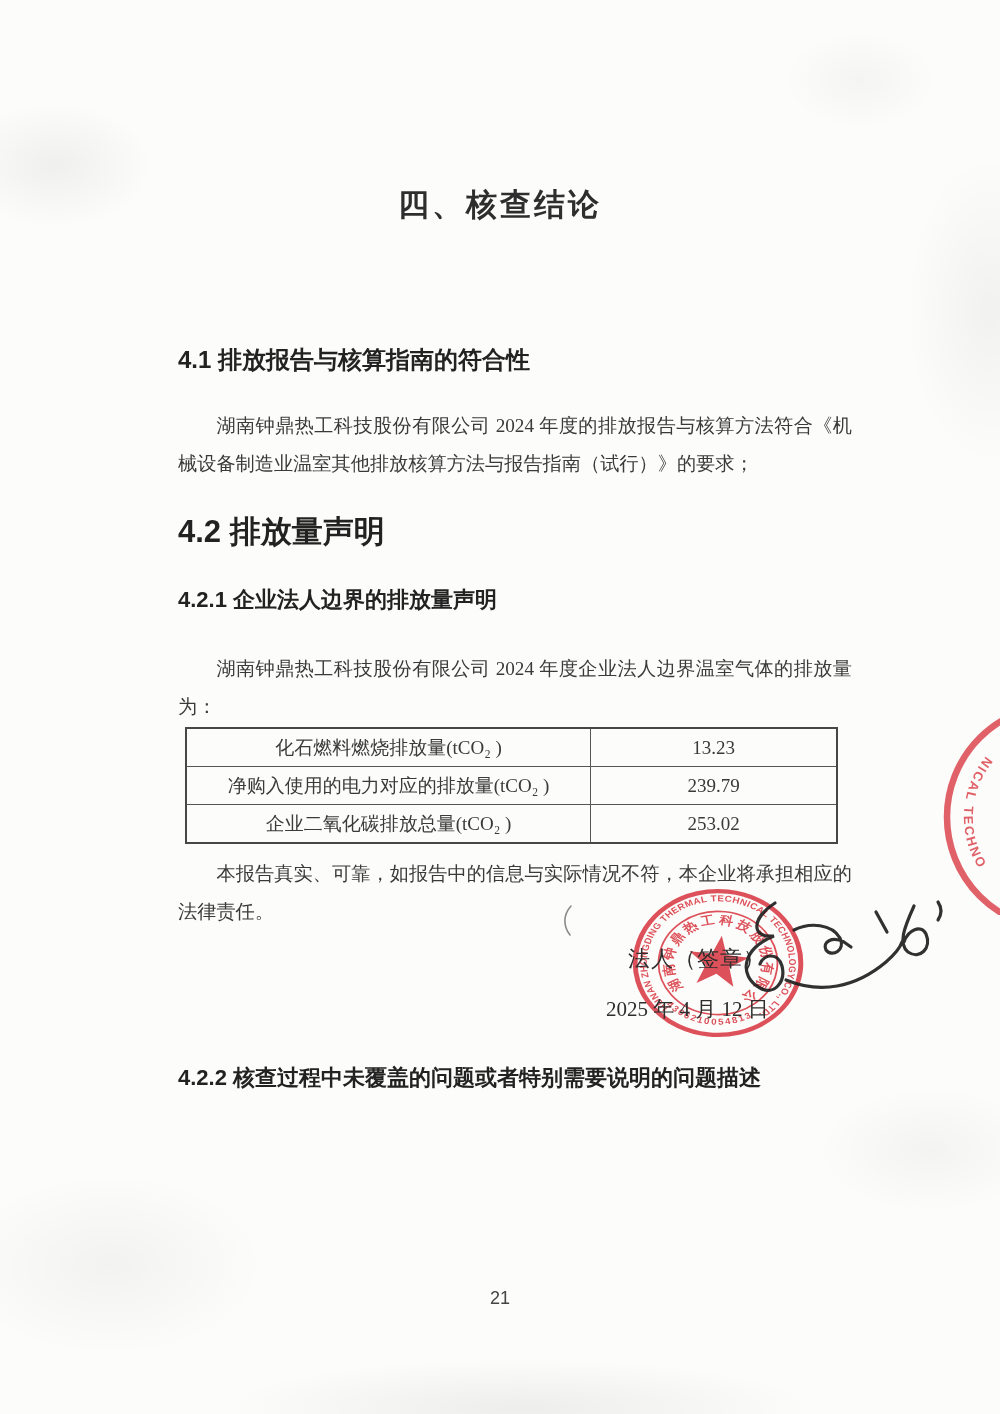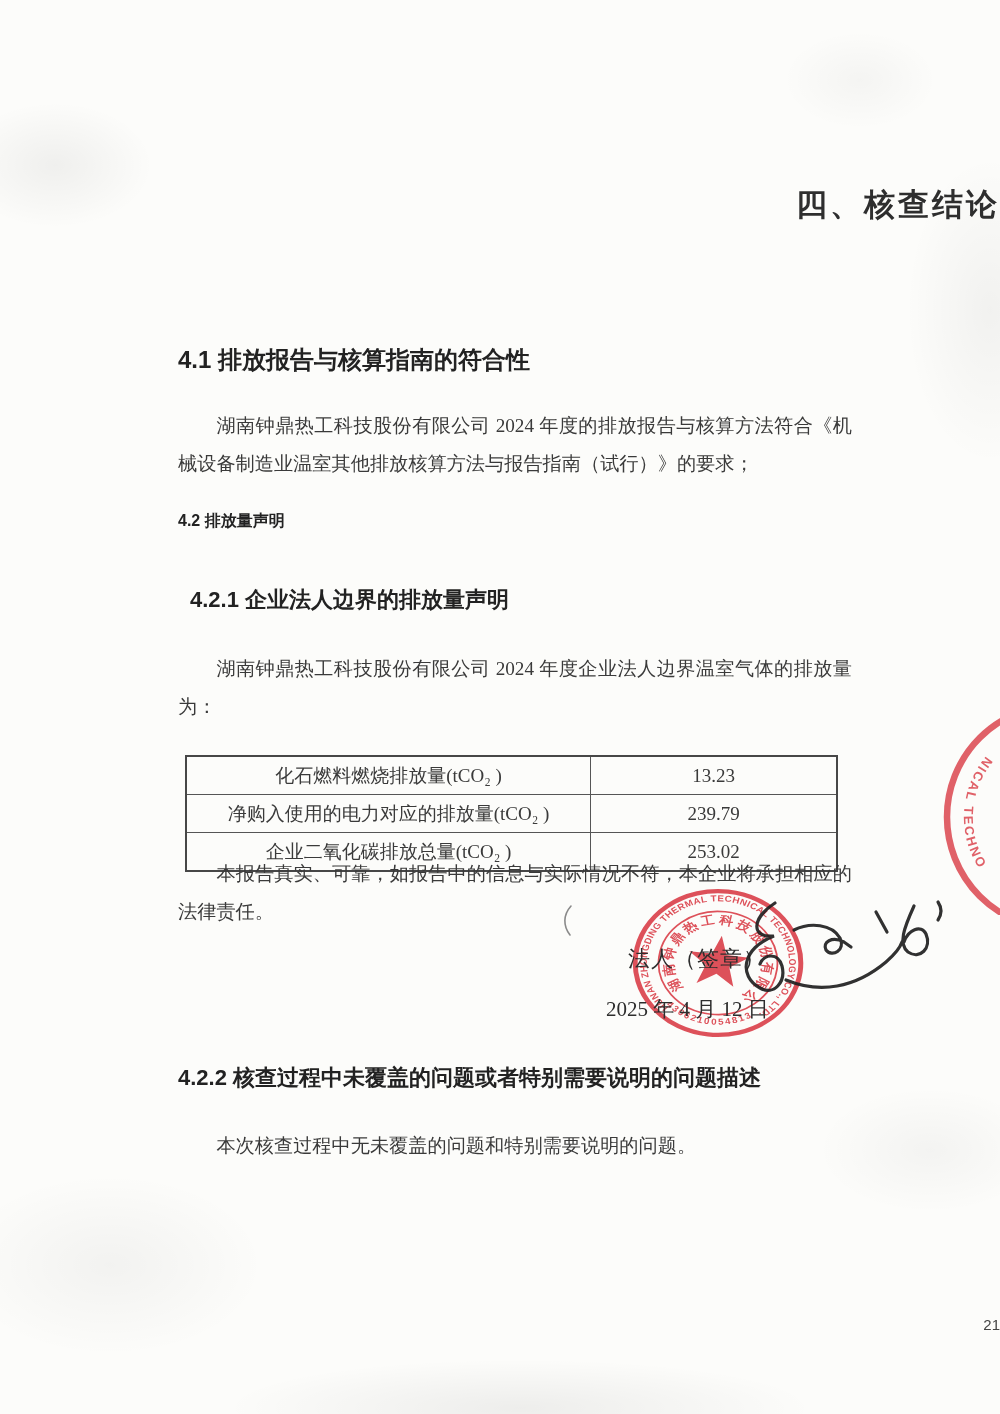--- a/index.html
+++ b/index.html
@@ -15,59 +15,59 @@
       radial-gradient(140px 90px at 55px 165px, rgba(0,0,0,0.05), transparent 70%),
       radial-gradient(120px 220px at 990px 310px, rgba(0,0,0,0.045), transparent 70%),
       radial-gradient(220px 130px at 110px 1265px, rgba(0,0,0,0.04), transparent 70%),
       radial-gradient(420px 70px at 520px 1408px, rgba(0,0,0,0.06), transparent 70%),
       radial-gradient(110px 70px at 860px 80px, rgba(0,0,0,0.03), transparent 70%),
       radial-gradient(160px 90px at 930px 1150px, rgba(0,0,0,0.035), transparent 70%),
       linear-gradient(#fcfcfa,#fcfcfa);
   }
   .doc-title{
     position:absolute;top:184px;left:0;width:1000px;
-    text-align:right;font-size:31px;font-weight:bold;letter-spacing:3px;
+    text-align:center;font-size:31px;font-weight:bold;letter-spacing:3px;
   }
   .para{
     position:absolute;left:178px;width:674px;
     font-size:19.2px;line-height:37.5px;
     text-align:justify;text-indent:2em;color:#3a3a3a;
   }
   .h-sans{
     position:absolute;left:178px;width:700px;
     font-family:"Liberation Sans","DejaVu Sans",sans-serif;
     font-weight:bold;color:#222;
   }
   .h1x{top:344px;font-size:24px;}
-  .h2x{top:511px;font-size:16px;}
-  .h3x{top:585px;font-size:22px;margin-left:12px;}
+  .h2x{top:511px;font-size:31px;}
+  .h3x{top:585px;font-size:22px;}
   .h4x{top:1063px;font-size:22px;}
   .emis-table{
     position:absolute;top:727px;left:185px;width:653px;
     border-collapse:collapse;table-layout:fixed;
-    font-size:19px;color:#3a3a3a;margin-top:28px;
+    font-size:19px;color:#3a3a3a;
   }
   .emis-table td{
     border:1.5px solid #555;height:37px;text-align:center;
     padding:0 4px;background:transparent;
   }
   .emis-table{border:2px solid #474747;}
   .col-label{width:62.5%;}
   .col-value{width:37.5%;}
   .sign-label{
     position:absolute;left:628px;top:944px;font-size:22px;color:#2d2d2d;
     letter-spacing:1px;z-index:3;
   }
   .sign-date{
     position:absolute;left:606px;top:995px;font-size:21px;color:#2d2d2d;
     z-index:3;
   }
   .page-num{
-    position:absolute;top:1316px;left:0;width:1000px;text-align:right;
-    font-size:15px;color:#444;
+    position:absolute;top:1288px;left:0;width:1000px;text-align:center;
+    font-size:18px;color:#444;
     font-family:"Liberation Sans","DejaVu Sans",sans-serif;
   }
   .stamp-main{
     position:absolute;left:619px;top:877px;z-index:2;
     mix-blend-mode:multiply;opacity:.88;
   }
   .stamp-partial{
     position:absolute;left:903px;top:710px;z-index:2;
     mix-blend-mode:multiply;opacity:.8;
   }
@@ -156,17 +156,16 @@
       <path d="M 85,15 C 62,30 60,50 84,48 C 52,60 48,88 70,100 C 84,108 96,94 92,78 C 88,64 74,66 70,76"></path>
       <path d="M 104,42 C 120,34 142,36 150,50 C 156,62 142,70 136,62 C 132,54 142,48 154,54 L 161,59"></path>
       <path d="M 96,92 C 130,106 165,100 196,74 C 204,67 210,60 212,54"></path>
       <path d="M 186,24 L 197,44"></path>
       <path d="M 224,18 C 214,40 208,56 218,64 C 230,72 242,60 236,46 C 231,36 218,42 214,54"></path>
       <path d="M 248,14 C 252,20 252,26 248,32"></path>
     </g>
   </svg>
 
   <div class="h-sans h4x">4.2.2 核查过程中未覆盖的问题或者特别需要说明的问题描述</div>
-  <div class="para" style="top:1127px;">本次核查过程中无未覆盖的问题和特别需要说明的问题。</div>
 
   <div class="page-num">21</div>
 
 </div>
 
 </body></html>

